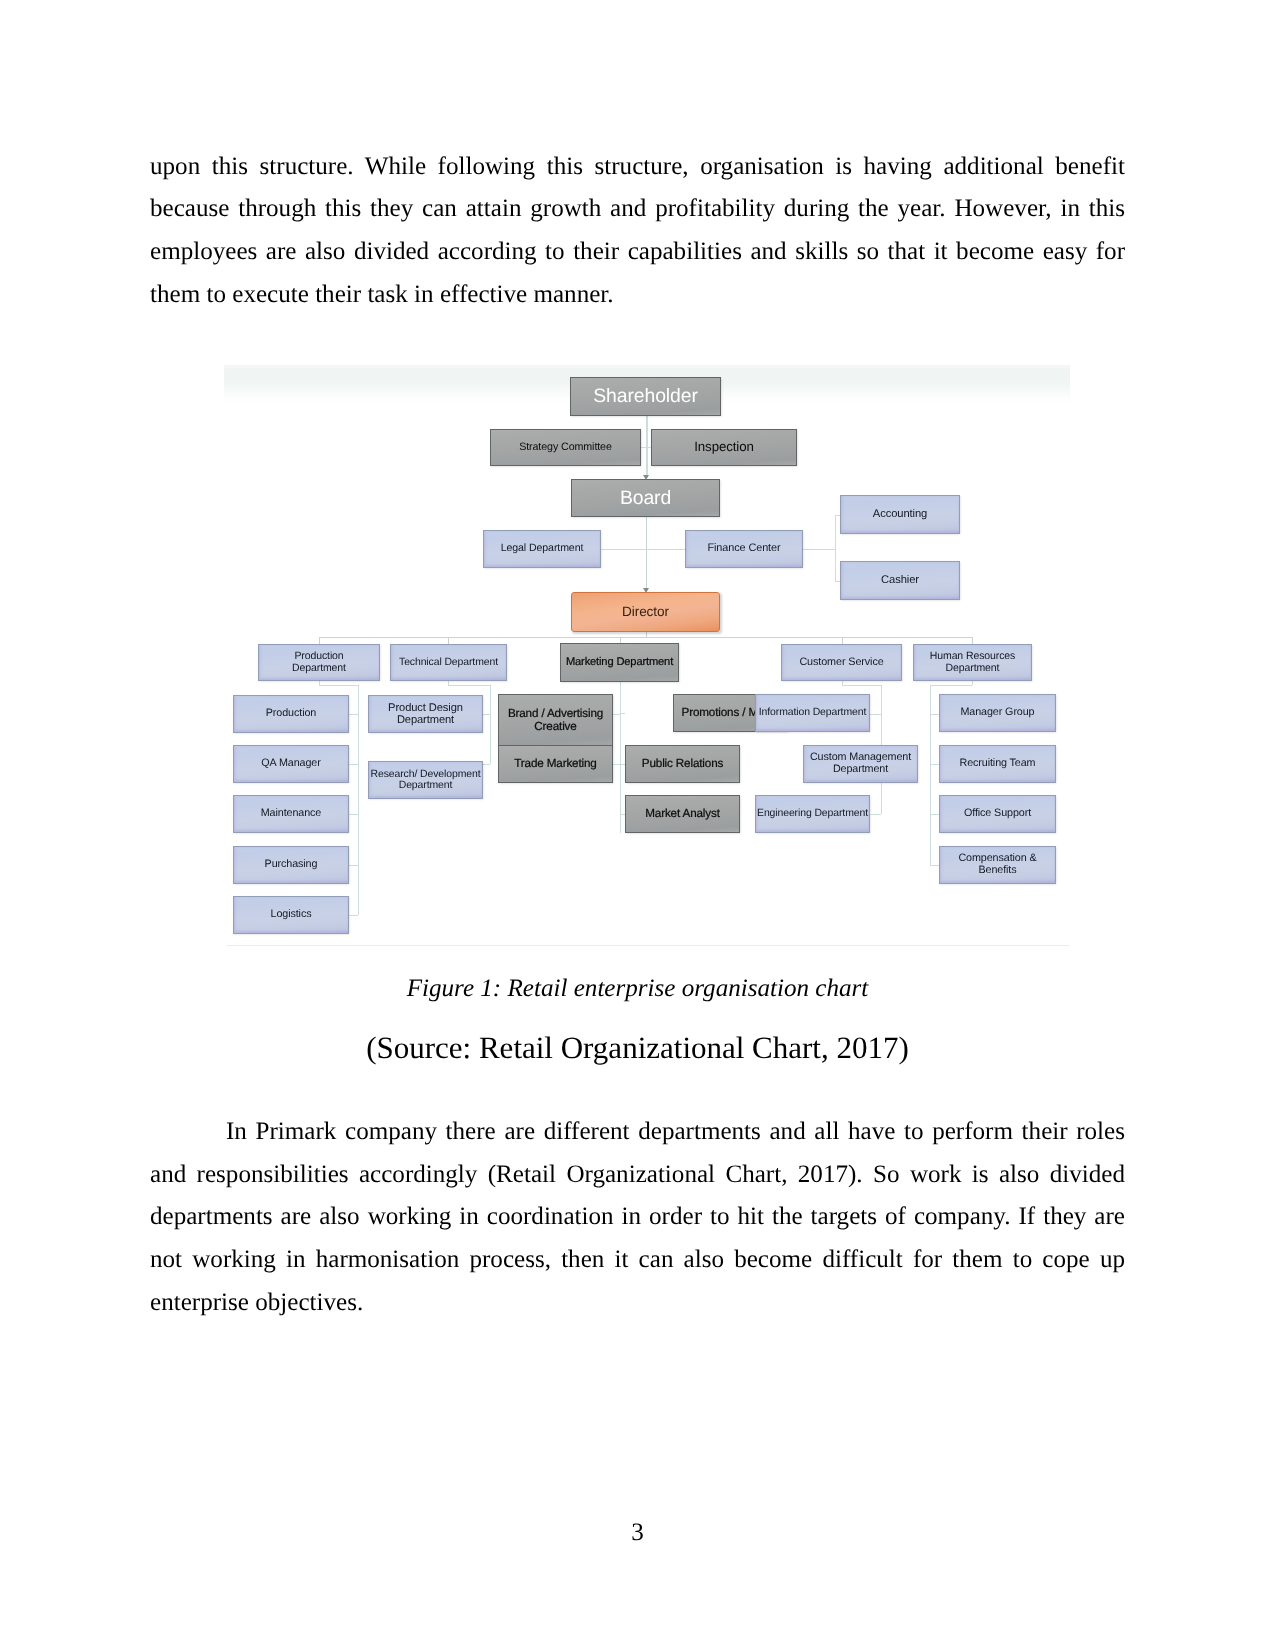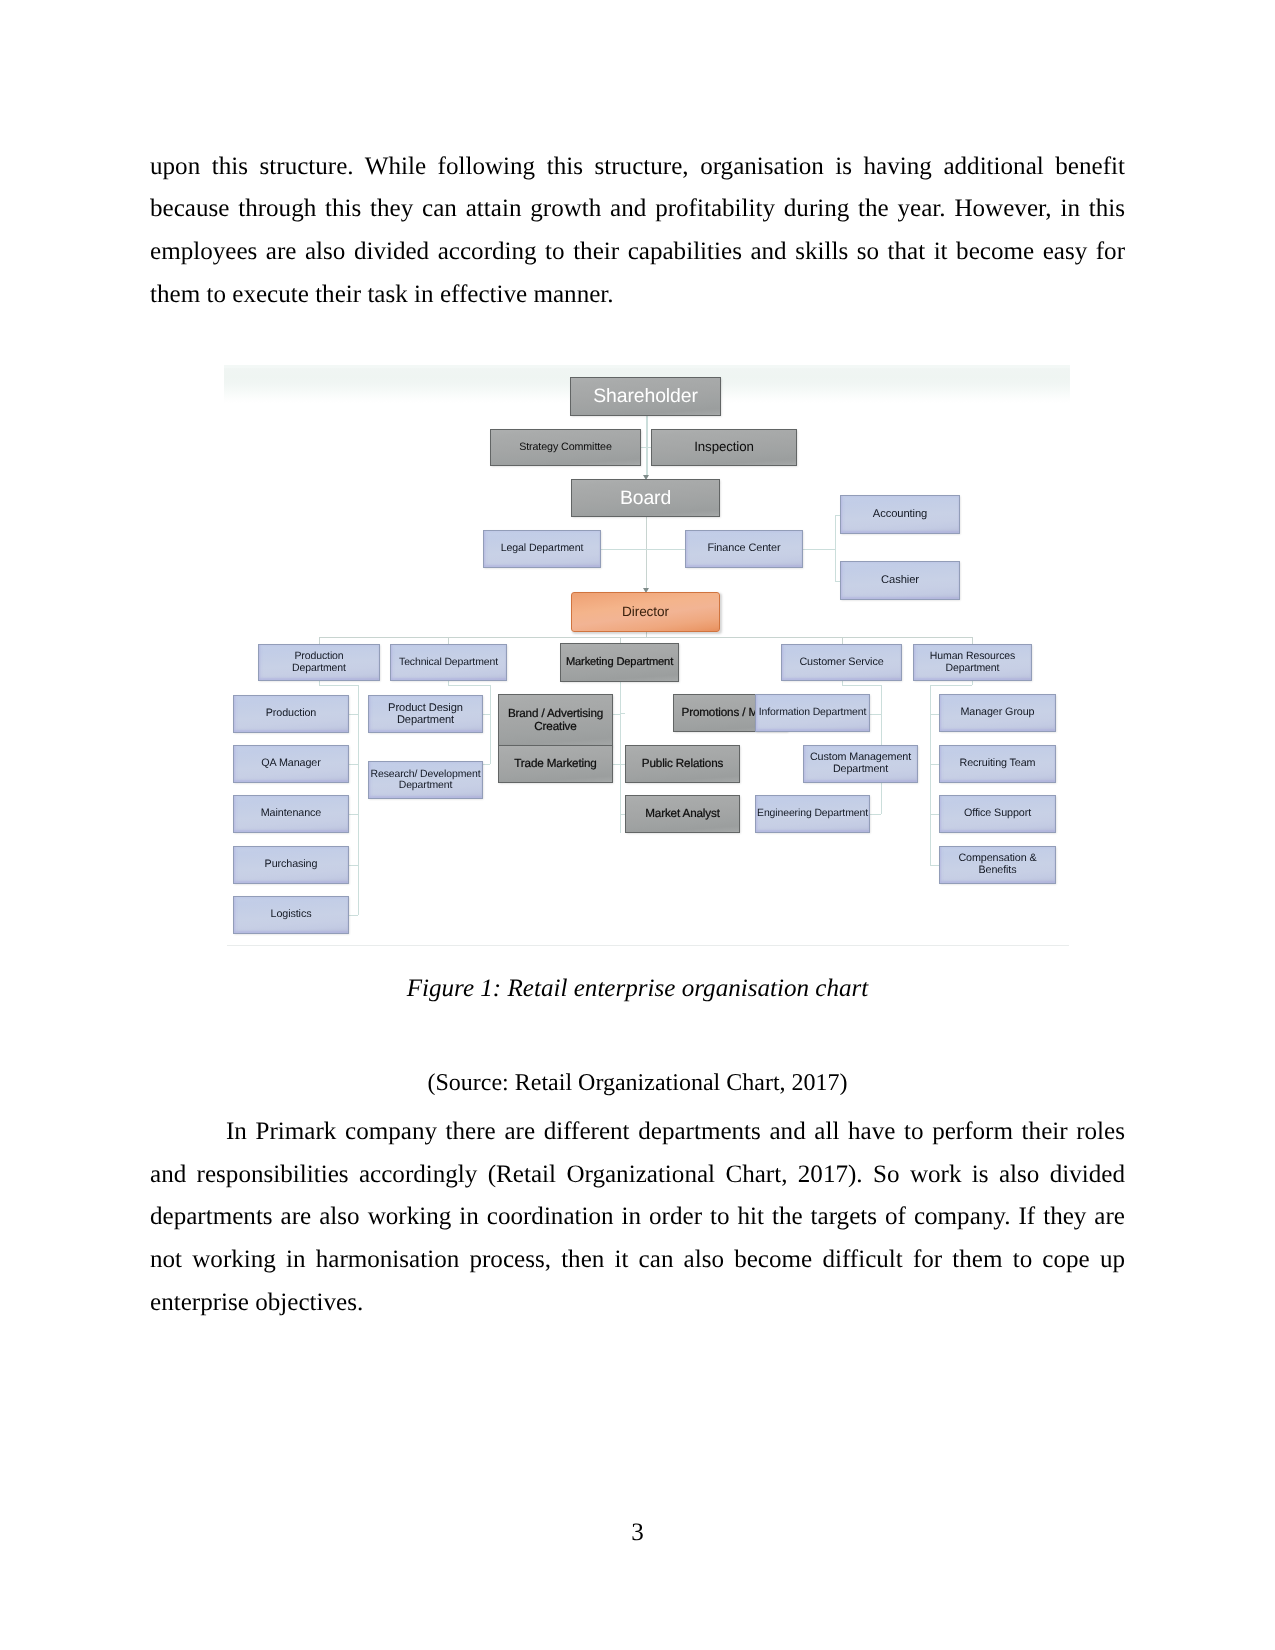--- a/index.html
+++ b/index.html
@@ -233,21 +233,21 @@
             <span>Office Support</span>
           </div>
           <div class="bx blue" style="left: 715px; top: 481px; width: 117px; height: 38px; font-size: 10.75px;">
             <span>Compensation &amp;<br>Benefits</span>
           </div>
         </div>
     </div>
   </div>
 
   <div class="cap it" style="top:975px;">Figure 1: Retail enterprise organisation chart</div>
-  <div class="cap" style="top:1030px;font-size:24px;margin-top:40px;">(Source: Retail Organizational Chart, 2017)</div>
+  <div class="cap" style="top:1030px;font-size:31px;">(Source: Retail Organizational Chart, 2017)</div>
 
   <div class="para" style="top:1111px;">
     <div class="ln" style="text-indent:76px;">In Primark company there are different departments and all have to perform their roles</div>
     <div class="ln">and responsibilities accordingly (Retail Organizational Chart, 2017). So work is also divided</div>
     <div class="ln">departments are also working in coordination in order to hit the targets of company. If they are</div>
     <div class="ln">not working in harmonisation process, then it can also become difficult for them to cope up</div>
     <div class="ln last">enterprise objectives.</div>
   </div>
 
   <div class="pagenum" style="top:1519px;">3</div>

